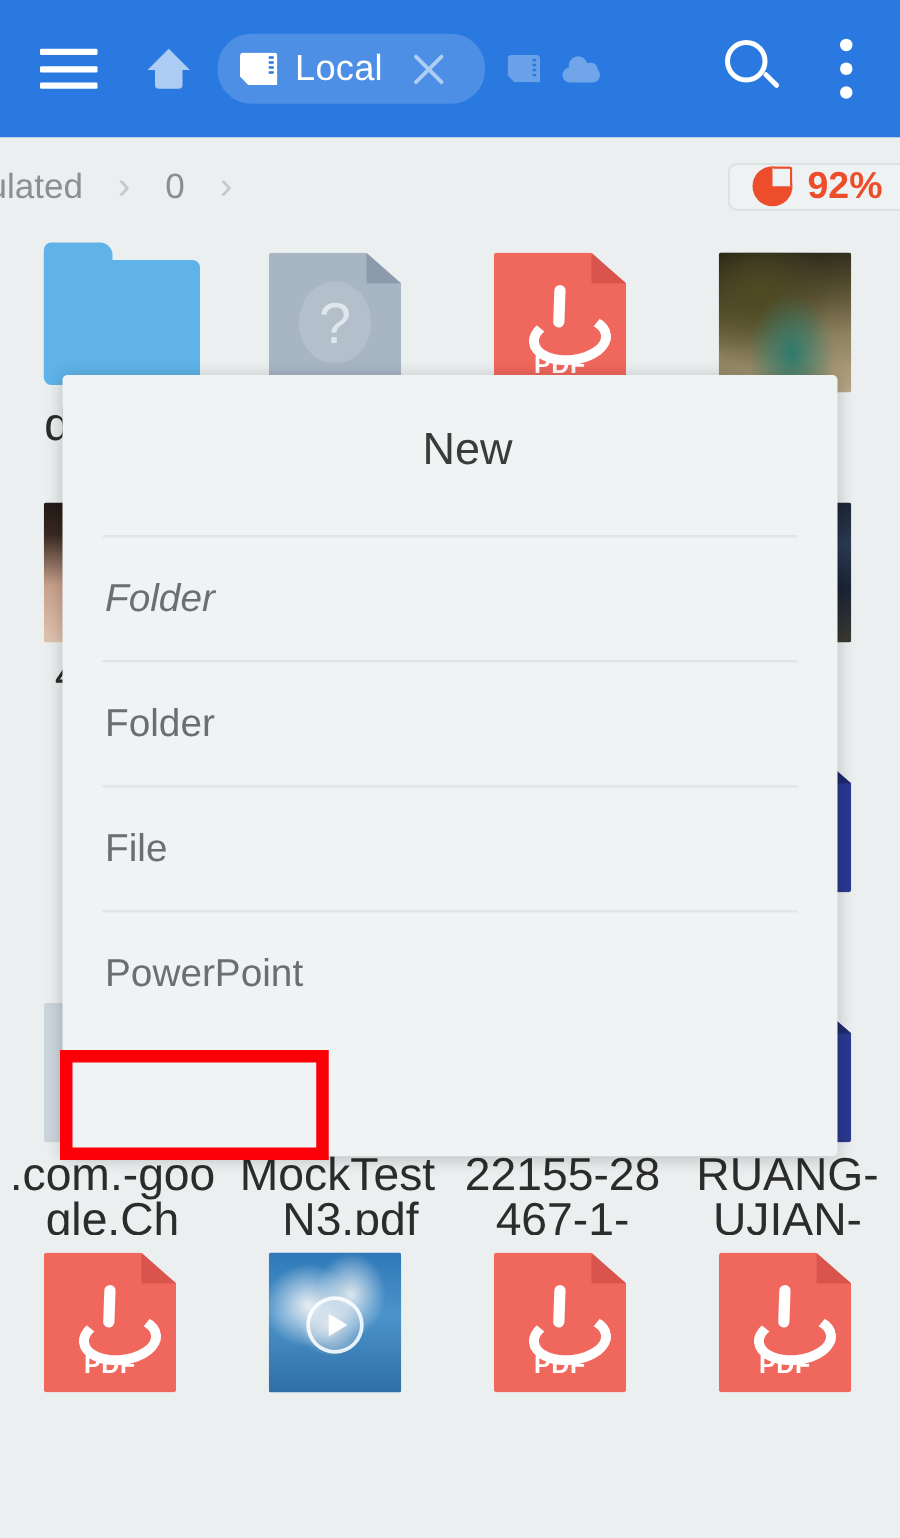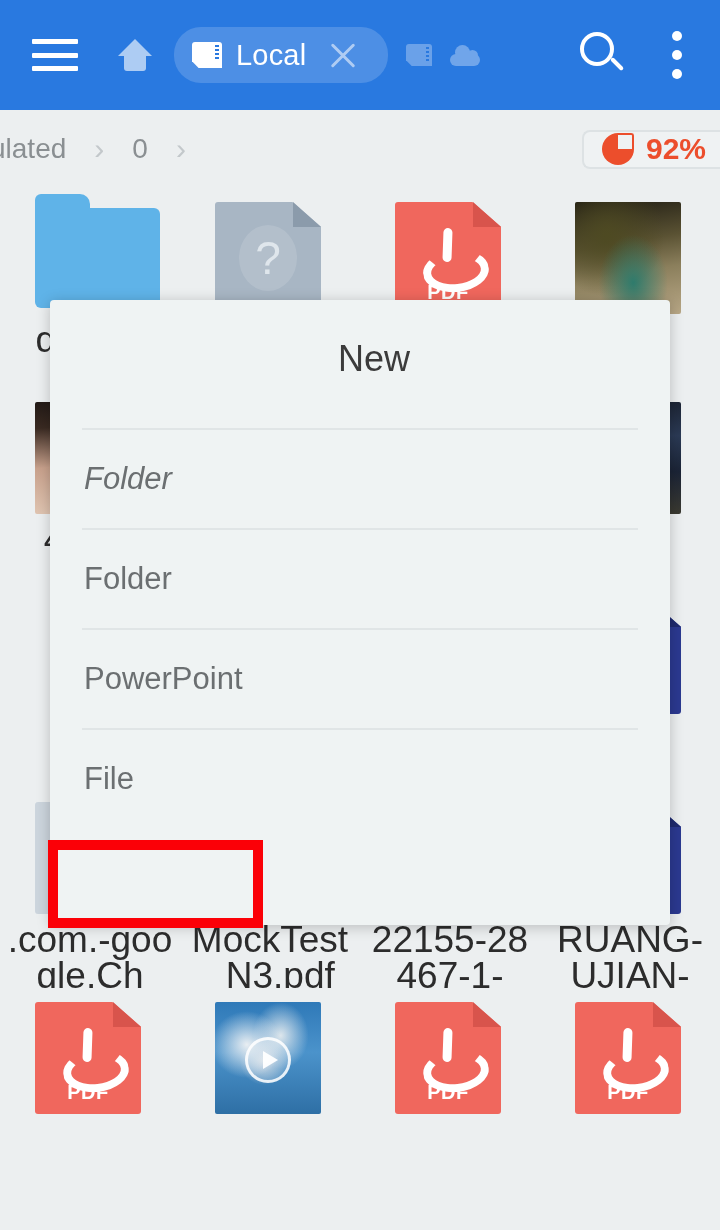--- a/index.html
+++ b/index.html
@@ -496,20 +496,20 @@
       </div>
     </div>
   </div>
 
   <div class="scrim"></div>
   <div class="dialog">
     <div class="dialog-title">New</div>
     <div class="dialog-list">
       <div class="dlg-item">Folder</div>
       <div class="dlg-item">Folder</div>
+      <div class="dlg-item">File</div>
       <div class="dlg-item">PowerPoint</div>
-      <div class="dlg-item">File</div>
     </div>
   </div>
 
   <div class="annot-box"></div>
 
 </div>
 
 </body></html>

